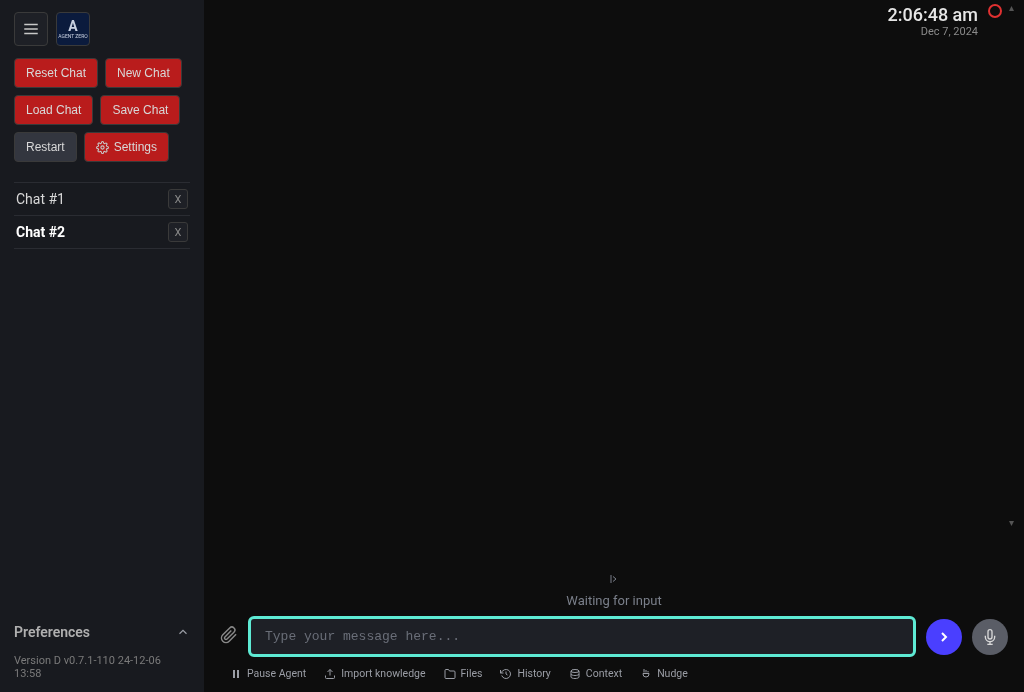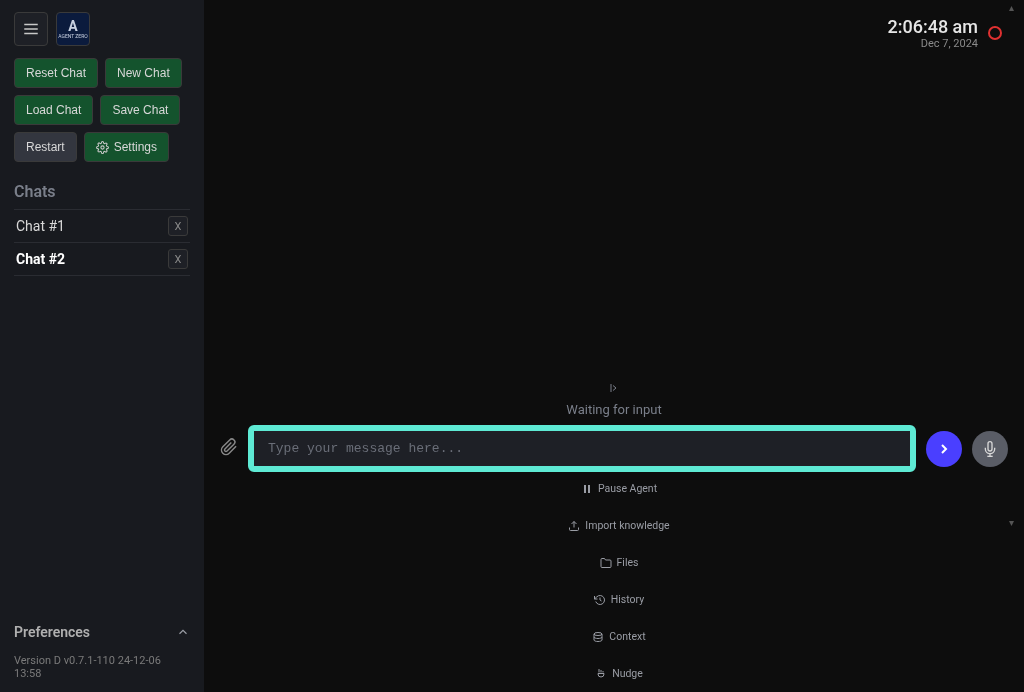--- a/index.html
+++ b/index.html
@@ -30,21 +30,21 @@
 .logo {
   width: 34px; height: 34px; border: 1px solid #3a3a3a; border-radius: 4px;
   background: #0b1b3d;
   display: flex; flex-direction: column; align-items: center; justify-content: center;
   font-size: 5px; color: #c8d0e0;
 }
 .logo-a { font-size: 14px; font-weight: bold; line-height: 1; }
 .btn-grid { display: flex; flex-wrap: wrap; gap: 7px; margin-bottom: 20px; }
 .btn {
   border: 1px solid #3a3a3a;
-  background: #14532d;
+  background: #b91c1c;
   color: #d8d8d8;
   font-size: 12px;
   padding: 7px 11px;
   border-radius: 4px;
   cursor: pointer;
   display: flex; align-items: center; gap: 5px;
 }
 .btn.active { background: #33363f; }
 .chats-header {
   color: #7a7f8a; font-weight: 600; font-size: 16px; margin-bottom: 8px;
@@ -67,22 +67,22 @@
   display: flex; align-items: center; justify-content: space-between;
   color: #b0b0b0; font-weight: 600; font-size: 14px;
   padding: 8px 0; cursor: pointer;
 }
 .version { color: #7a7a7a; font-size: 11px; padding-top: 6px; }
 .main {
   flex: 1; display: flex; flex-direction: column; position: relative;
   background: #0d0d0d;
 }
 .time-block {
-  position: absolute; top: 16px; right: 22px;
-  display: flex; align-items: center; gap: 10px;
+  position: absolute; top: 4px; right: 22px;
+  display: flex; gap: 10px;
 }
 .time-text { text-align: right; }
 .time-large { color: #e6e6e6; font-size: 18px; font-weight: 500; }
 .time-small { color: #8a8a8a; font-size: 11px; }
 .status-dot {
   width: 14px; height: 14px; border-radius: 50%;
   border: 2px solid #e03131; background: transparent;
 }
 .chat-area { flex: 1; }
 .info-bar {
@@ -101,39 +101,39 @@
 .input-section { padding: 8px 16px 12px 16px; }
 .waiting-row {
   display: flex; align-items: center; gap: 8px;
   color: #7a7f8a; font-size: 13px; margin-bottom: 8px; flex-direction: column;
 }
 .input-row { display: flex; align-items: center; gap: 10px; }
 .attach-icon { color: #888; cursor: pointer; }
 .msg-input {
   flex: 1;
   background: #1e2026;
-  border: 6px solid #5eead4;
+  border: 3px solid #5eead4;
   border-radius: 6px;
   padding: 10px 14px;
   color: #c8c8c8;
   font-family: "Courier New", monospace;
   font-size: 13px;
   outline: none;
 }
 .msg-input::placeholder { color: #6a6e78; }
 .round-btn {
   width: 36px; height: 36px; border-radius: 50%;
   display: flex; align-items: center; justify-content: center;
   cursor: pointer; border: none;
 }
 .send-btn { background: #4a3fff; color: #fff; }
 .mic-btn { background: #5a5d66; color: #d8d8d8; }
 .toolbar {
-  display: flex; gap: 24px; align-items: center;
-  margin-top: 10px; padding-left: 10px; flex-direction: column;
+  display: flex; gap: 18px; align-items: center;
+  margin-top: 10px; padding-left: 10px;
 }
 .tool-item {
   display: flex; align-items: center; gap: 5px;
   color: #9a9da5; font-size: 10.5px; cursor: pointer;
 }
 .tool-item svg { width: 12px; height: 12px; }
 .scroll-hint-top {
   position: absolute; top: 2px; right: 10px;
   color: #555; font-size: 10px; user-select: none;
 }
@@ -169,21 +169,20 @@
     <button class="btn active">Restart</button>
     <button class="btn">
       <svg width="13" height="13" viewBox="0 0 24 24" fill="none" stroke="#c8c8c8" stroke-width="2">
         <circle cx="12" cy="12" r="3"></circle>
           <path d="M19.4 15a1.7 1.7 0 0 0 .34 1.87l.06.06a2 2 0 1 1-2.83 2.83l-.06-.06a1.7 1.7 0 0 0-1.87-.34 1.7 1.7 0 0 0-1.03 1.56V21a2 2 0 1 1-4 0v-.09A1.7 1.7 0 0 0 9 19.4a1.7 1.7 0 0 0-1.87.34l-.06.06a2 2 0 1 1-2.83-2.83l.06-.06a1.7 1.7 0 0 0 .34-1.87 1.7 1.7 0 0 0-1.56-1.03H3a2 2 0 1 1 0-4h.09A1.7 1.7 0 0 0 4.6 9a1.7 1.7 0 0 0-.34-1.87l-.06-.06a2 2 0 1 1 2.83-2.83l.06.06a1.7 1.7 0 0 0 1.87.34H9a1.7 1.7 0 0 0 1.03-1.56V3a2 2 0 1 1 4 0v.09A1.7 1.7 0 0 0 15 4.6a1.7 1.7 0 0 0 1.87-.34l.06-.06a2 2 0 1 1 2.83 2.83l-.06.06a1.7 1.7 0 0 0-.34 1.87V9a1.7 1.7 0 0 0 1.56 1.03H21a2 2 0 1 1 0 4h-.09a1.7 1.7 0 0 0-1.56 1.03z"></path>
       </svg>
       <span>Settings</span>
     </button>
   </div>
 
-  <div class="chats-header">Chats</div>
   <div class="chat-list">
     <div class="chat-item">
       <span class="chat-item-label">Chat #1</span>
       <span class="chat-close">X</span>
     </div>
     <div class="chat-item active">
       <span class="chat-item-label">Chat #2</span>
       <span class="chat-close">X</span>
     </div>
   </div>

